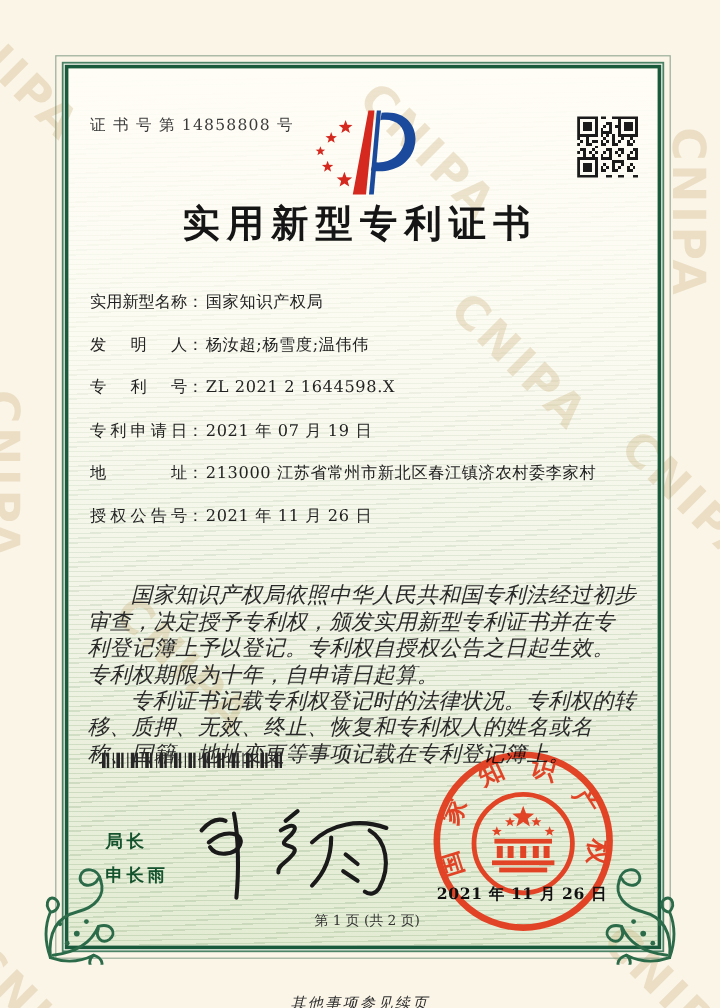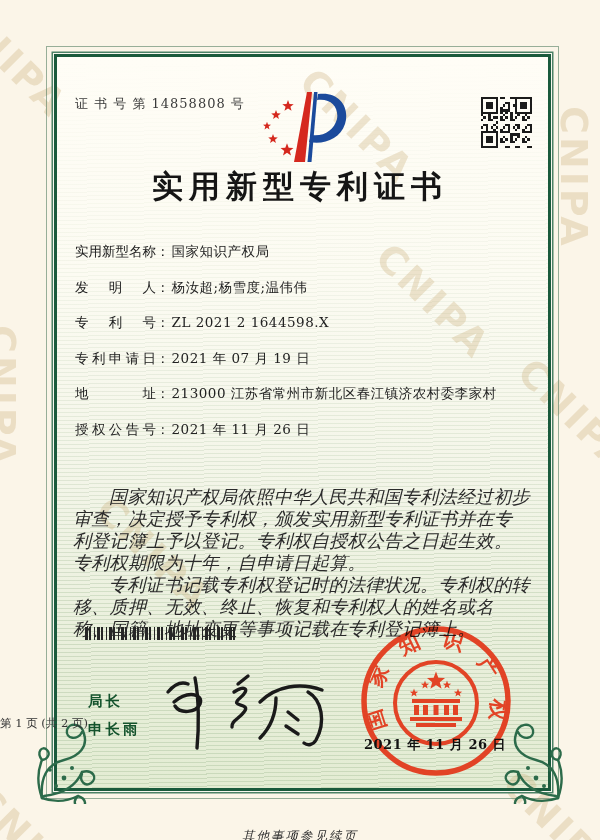--- a/index.html
+++ b/index.html
@@ -48,22 +48,22 @@
   .barcode{position:absolute;left:85px;top:627px;width:156px;height:13px;}
   .signer{position:absolute;left:88px;font-family:"DejaVu Sans","Liberation Sans",sans-serif;
     font-weight:bold;font-size:14.5px;color:#14532d;letter-spacing:3px;}
   .signer-title{top:692px;}
   .signer-name{top:720px;}
   .signature{position:absolute;left:138px;top:650px;width:200px;height:105px;}
   .seal{position:absolute;left:358px;top:623px;width:156px;height:156px;
     mix-blend-mode:multiply;opacity:.95;}
   .seal-date{position:absolute;left:356px;top:736px;width:158px;text-align:center;
     font-size:13px;font-weight:bold;color:#111;z-index:5;letter-spacing:.5px;}
-  .page-info{position:absolute;left:0;right:0;top:716px;
-    font-size:11.5px;color:#333;}
+  .page-info{position:absolute;left:0;right:0;top:760px;text-align:center;
+    font-size:11.5px;color:#333;padding-left:12px;}
   .continuation{position:absolute;left:0;right:0;top:796px;text-align:center;
     font-size:12.5px;color:#2e2e2e;font-style:italic;letter-spacing:2px;margin-top:32px;}
   svg{display:block;}
 </style>
 </head>
 <body>
 
 <div>
   <span class="wm wm-45" style="left:-25px;top:-6px">CNIPA</span>
   <span class="wm wm-45" style="left:322px;top:60px">CNIPA</span>

